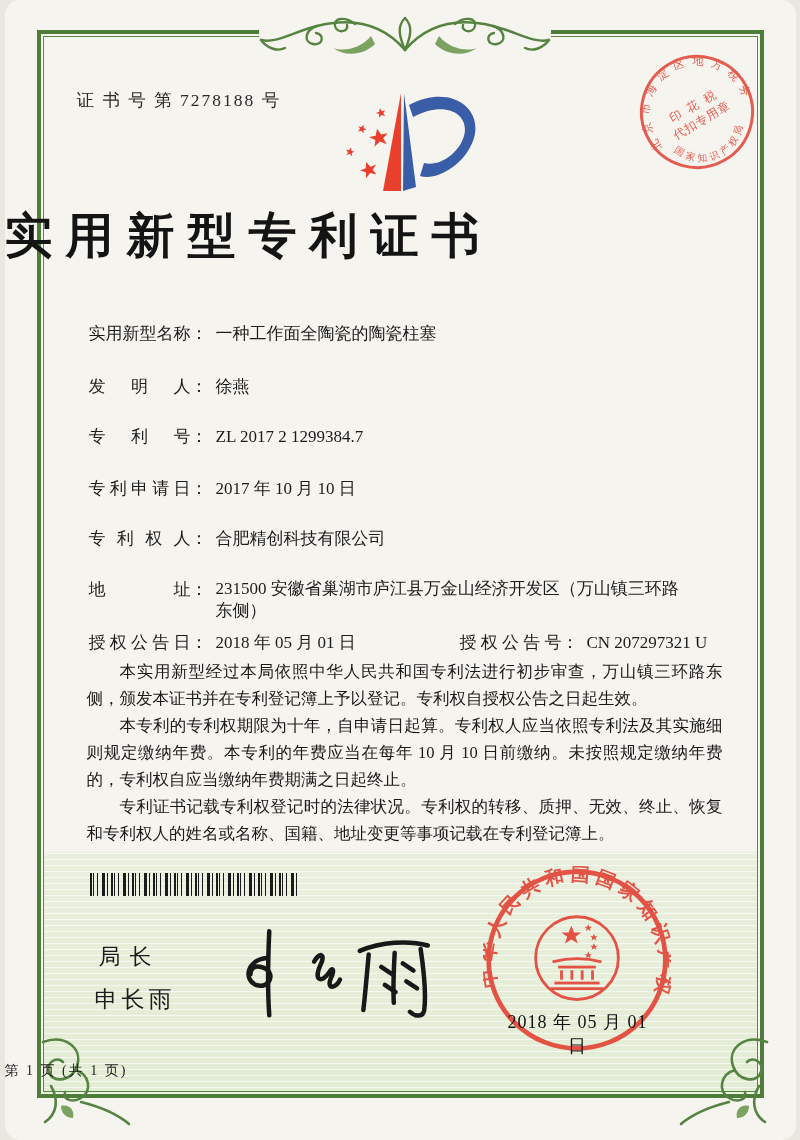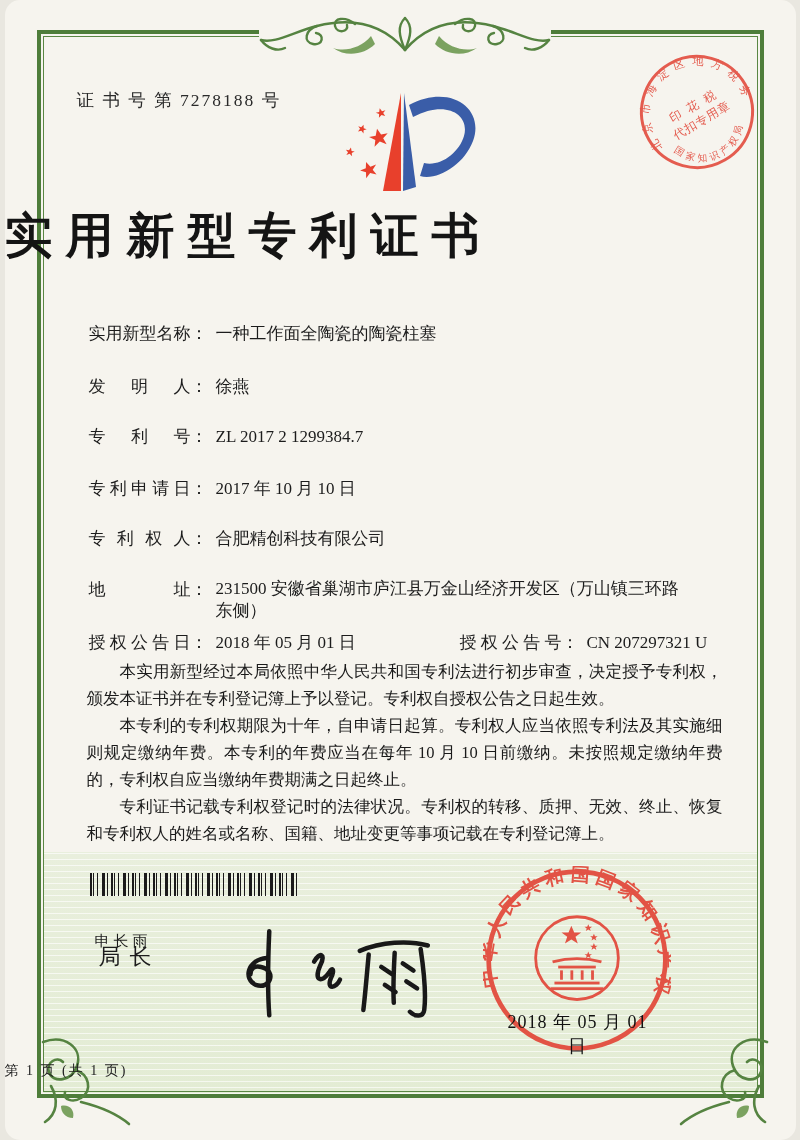--- a/index.html
+++ b/index.html
@@ -43,21 +43,21 @@
     font-size:16.5px;line-height:27px;text-align:justify;color:#1a1a1a;
   }
   .body-text p{margin:0;text-indent:2em;}
   
   .barcode{
     position:absolute;left:85px;top:873px;width:210px;height:23px;
     background:
       repeating-linear-gradient(90deg,#1b1b1b 0 2px,transparent 2px 3px,#1b1b1b 3px 4px,transparent 4px 7px,#1b1b1b 7px 8px,transparent 8px 12px,#1b1b1b 12px 15px,transparent 15px 17px,#1b1b1b 17px 18px,transparent 18px 21px);
   }
   .director-label{position:absolute;left:94px;top:942px;font-size:22px;letter-spacing:9px;font-family:"Liberation Sans","DejaVu Sans",sans-serif;}
-  .director-name{position:absolute;left:90px;top:932px;font-size:15px;letter-spacing:4px;font-family:"Liberation Sans","DejaVu Sans",sans-serif;}
+  .director-name{position:absolute;left:90px;top:984px;font-size:23px;letter-spacing:4px;font-family:"Liberation Sans","DejaVu Sans",sans-serif;}
   .signature{position:absolute;left:215px;top:922px;width:215px;height:98px;}
   .seal{position:absolute;left:478px;top:866px;width:188px;height:188px;opacity:.93;}
   .seal-date{
     position:absolute;left:493px;top:1010px;width:160px;text-align:center;
     font-size:18px;letter-spacing:1px;color:#111;
   }
   .footer{position:absolute;left:0;right:0;top:1062px;text-align:left;font-size:14px;letter-spacing:2px;color:#222;}
   
   .tax-stamp{
     position:absolute;left:632px;top:52px;width:120px;height:120px;
@@ -165,21 +165,21 @@
     <span class="lbl">地址</span><span>：</span><span class="val">231500 安徽省巢湖市庐江县万金山经济开发区（万山镇三环路东侧）</span>
   </div>
   <div class="row" style="top:631px">
     <span class="lbl">授权公告日</span><span>：</span><span class="val">2018 年 05 月 01 日</span>
     <span class="grant-right">
       <span class="lbl">授权公告号</span><span>：</span><span class="val">CN 207297321 U</span>
     </span>
   </div>
 
   <div class="body-text">
-    <p>本实用新型经过本局依照中华人民共和国专利法进行初步审查，决定授予专利权，颁发本证书并在专利登记簿上予以登记。专利权自授权公告之日起生效。</p>
+    <p>本实用新型经过本局依照中华人民共和国专利法进行初步审查，万山镇三环路东侧，颁发本证书并在专利登记簿上予以登记。专利权自授权公告之日起生效。</p>
     <p>本专利的专利权期限为十年，自申请日起算。专利权人应当依照专利法及其实施细则规定缴纳年费。本专利的年费应当在每年 10 月 10 日前缴纳。未按照规定缴纳年费的，专利权自应当缴纳年费期满之日起终止。</p>
     <p>专利证书记载专利权登记时的法律状况。专利权的转移、质押、无效、终止、恢复和专利权人的姓名或名称、国籍、地址变更等事项记载在专利登记簿上。</p>
   </div>
 
   <div class="barcode"></div>
 
   <div class="director-label">局长</div>
   <div class="director-name">申长雨</div>
 
   <svg class="signature" viewBox="0 0 240 105">

